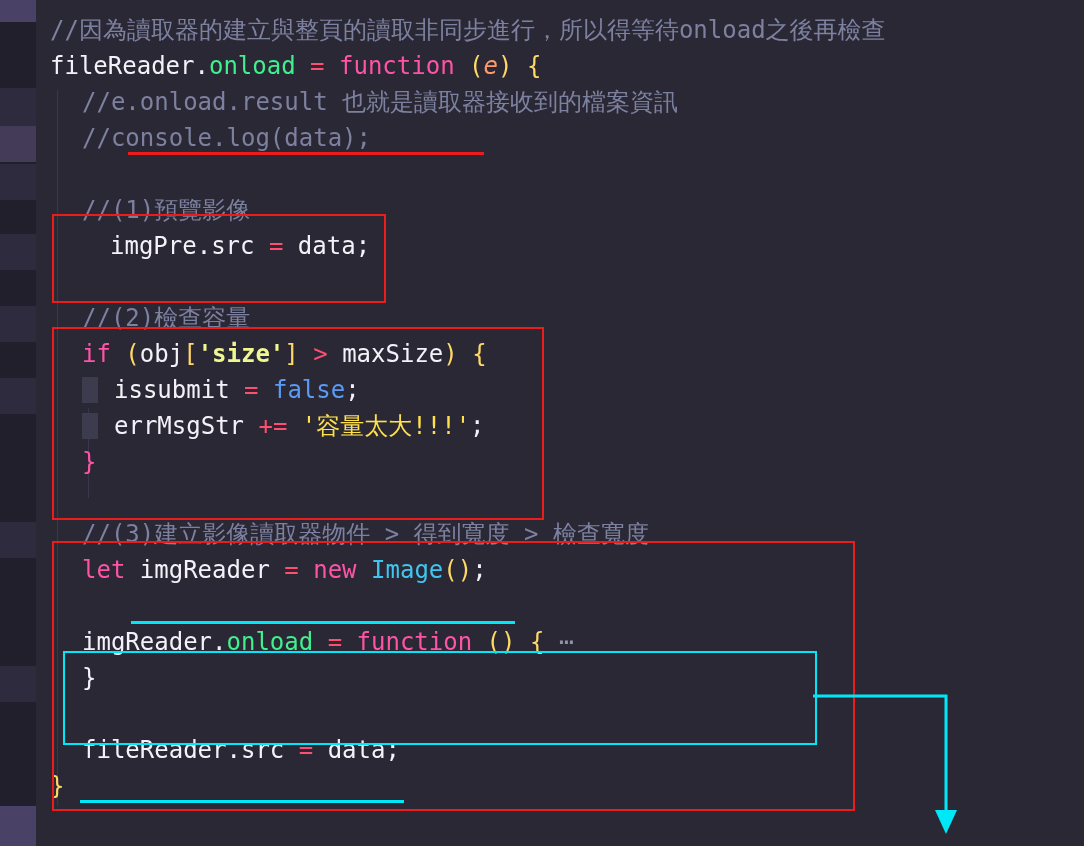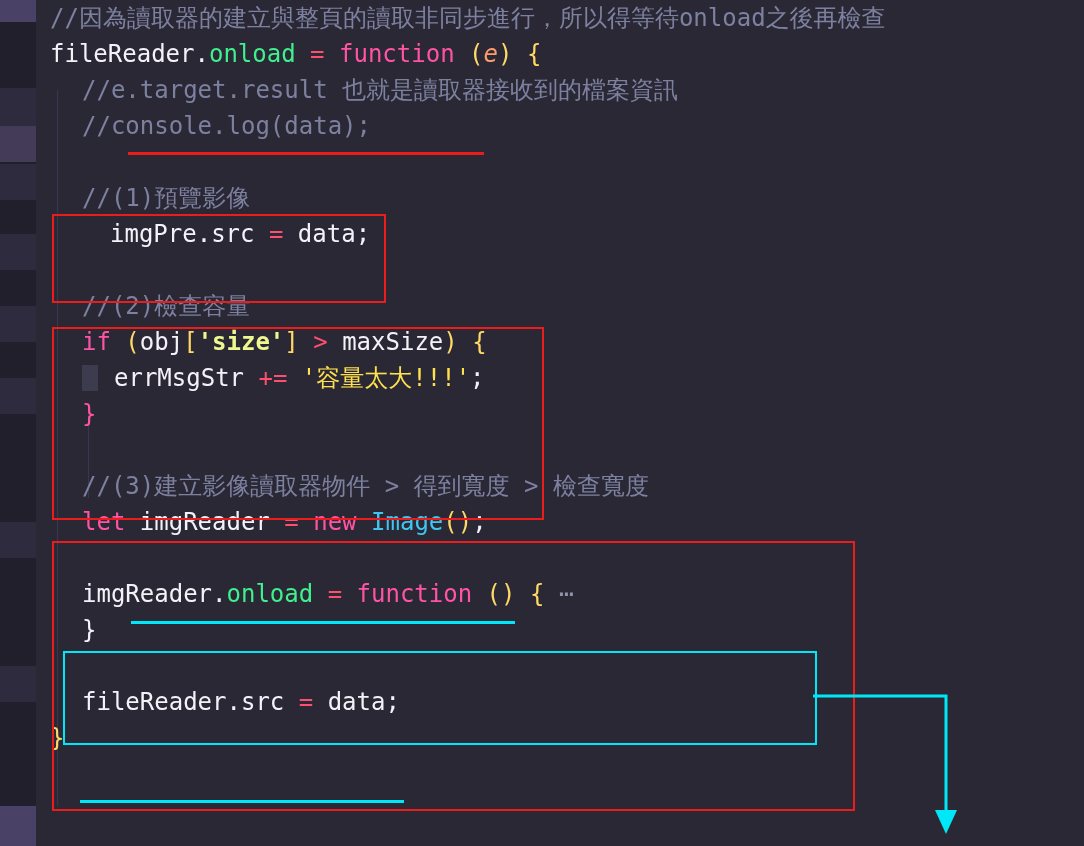--- a/index.html
+++ b/index.html
@@ -10,21 +10,21 @@
   }
   
   #gutter{position:absolute;left:0;top:0;width:36px;height:846px;background:var(--gutter,#221f2d);z-index:1;}
   .gblock{position:absolute;left:0;width:36px;}
   .gb-dim{background:var(--minimapDim,#2f2b3e);}
   .gb-mid{background:var(--minimapMid,#443b58);}
   .gb-light{background:var(--minimapLight,#4a4166);}
   
   .guide{position:absolute;width:1px;background:var(--guide,#3b3650);z-index:2;}
   
-  #code{position:absolute;left:0;top:0;width:868px;z-index:3;}
+  #code{position:absolute;left:0;top:0;width:868px;padding-top:12px;z-index:3;}
   .line{height:36px;line-height:36px;font-size:24px;white-space:pre;}
   .tk.c {color:var(--comment,#7d81a0);}
   .tk.w {color:var(--fg,#f4f2f8);}
   .tk.p {color:var(--keyword,#ff54a6);}
   .tk.r {color:var(--operator,#ff4f70);}
   .tk.g {color:var(--green,#3ff08d);margin-top:40px;}
   .tk.y {color:var(--gold,#ffd866);}
   .tk.o {color:var(--orange,#ff9b6b);font-style:italic;}
   .tk.b {color:var(--blue,#5a9bf5);}
   .tk.cy{color:var(--classname,#3fc6f0);}
@@ -56,28 +56,29 @@
   <div class="gblock gb-dim" style="top:666px;height:36px;"></div>
   <div class="gblock gb-light" style="top:806px;height:40px;"></div>
 </div>
 
 <div class="guide" style="left:57px;top:90px;height:716px;"></div>
 <div class="guide" style="left:88px;top:408px;height:90px;"></div>
 
 <div id="code">
     <div class="line" style="padding-left: 50px;"><span class="tk c">//因為讀取器的建立與整頁的讀取非同步進行，所以得等待onload之後再檢查</span></div>
     <div class="line" style="padding-left: 50px;"><span class="tk w">fileReader.</span><span class="tk g">onload</span><span class="tk w"> </span><span class="tk r">=</span><span class="tk w"> </span><span class="tk p">function</span><span class="tk w"> </span><span class="tk y">(</span><span class="tk o">e</span><span class="tk y">)</span><span class="tk w"> </span><span class="tk y">{</span></div>
-    <div class="line" style="padding-left: 82px;"><span class="tk c">//e.target.result 也就是讀取器接收到的檔案資訊</span></div>
+    <div class="line" style="padding-left: 82px;"><span class="tk c">//e.onload.result 也就是讀取器接收到的檔案資訊</span></div>
     <div class="line" style="padding-left: 82px;"><span class="tk c">//console.log(data);</span></div>
     <div class="line" style="padding-left: 50px;"></div>
     <div class="line" style="padding-left: 82px;"><span class="tk c">//(1)預覽影像</span></div>
     <div class="line" style="padding-left: 82px; margin-left: 28px;"><span class="tk w">imgPre.src </span><span class="tk r">=</span><span class="tk w"> data;</span></div>
     <div class="line" style="padding-left: 50px;"></div>
     <div class="line" style="padding-left: 82px;"><span class="tk c">//(2)檢查容量</span></div>
     <div class="line" style="padding-left: 82px;"><span class="tk p">if</span><span class="tk w"> </span><span class="tk y">(</span><span class="tk w">obj</span><span class="tk y">[</span><span class="tk s1">'size'</span><span class="tk y">]</span><span class="tk w"> </span><span class="tk r">&gt;</span><span class="tk w"> maxSize</span><span class="tk y">)</span><span class="tk w"> </span><span class="tk y">{</span></div>
+    <div class="line" style="padding-left: 82px;"><span class="tk tb"></span><span class="tk w">issubmit </span><span class="tk r">=</span><span class="tk w"> </span><span class="tk b">false</span><span class="tk w">;</span></div>
     <div class="line" style="padding-left: 82px;"><span class="tk tb"></span><span class="tk w">errMsgStr </span><span class="tk r">+=</span><span class="tk w"> </span><span class="tk s2">'容量太大!!!'</span><span class="tk w">;</span></div>
     <div class="line" style="padding-left: 82px;"><span class="tk p">}</span></div>
     <div class="line" style="padding-left: 50px;"></div>
     <div class="line" style="padding-left: 82px;"><span class="tk c">//(3)建立影像讀取器物件 &gt; 得到寬度 &gt; 檢查寬度</span></div>
     <div class="line" style="padding-left: 82px;"><span class="tk p">let</span><span class="tk w"> imgReader </span><span class="tk r">=</span><span class="tk w"> </span><span class="tk p">new</span><span class="tk w"> </span><span class="tk cy">Image</span><span class="tk y">()</span><span class="tk w">;</span></div>
     <div class="line" style="padding-left: 50px;"></div>
     <div class="line" style="padding-left: 82px;"><span class="tk w">imgReader.</span><span class="tk g">onload</span><span class="tk w"> </span><span class="tk r">=</span><span class="tk w"> </span><span class="tk p">function</span><span class="tk w"> </span><span class="tk y">()</span><span class="tk w"> </span><span class="tk y">{</span><span class="tk w"> </span><span class="tk f">⋯</span></div>
     <div class="line" style="padding-left: 82px;"><span class="tk w">}</span></div>
     <div class="line" style="padding-left: 50px;"></div>
     <div class="line" style="padding-left: 82px;"><span class="tk w">fileReader.src </span><span class="tk r">=</span><span class="tk w"> data;</span></div>

